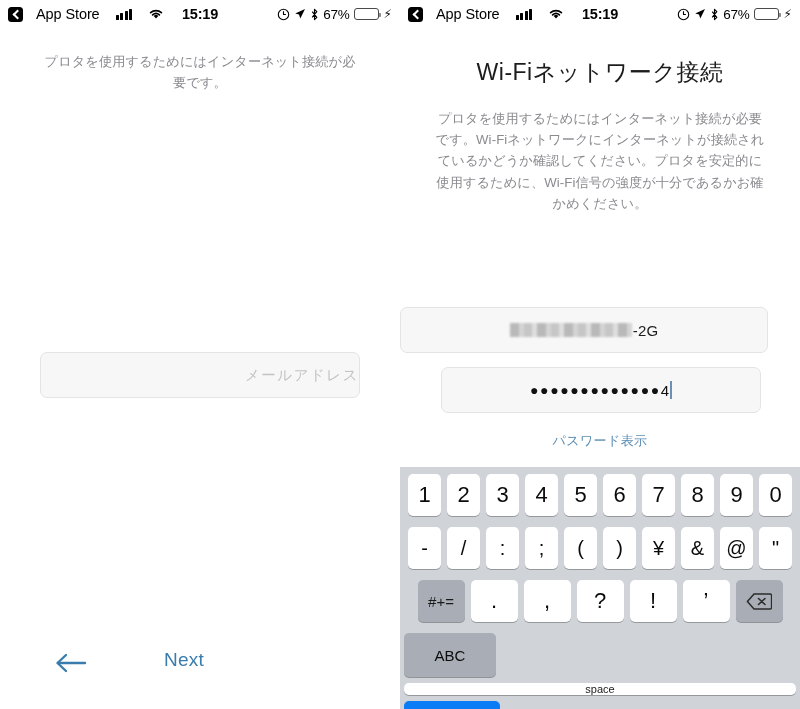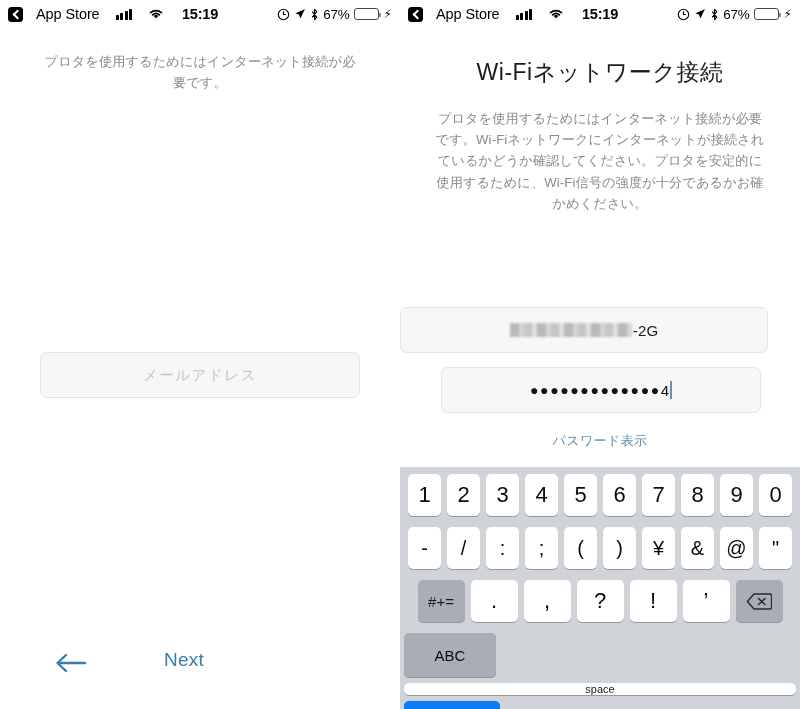--- a/index.html
+++ b/index.html
@@ -165,20 +165,21 @@
     justify-content: center;
     font-size: 14.5px;
   }
   .field.placeholder { color: #c3c3c6; letter-spacing: 1.5px; }
 
   .email-field {
     position: absolute;
     left: 40px;
     top: 352px;
     width: 320px;
+    justify-content: flex-end;
   }
 
   .ssid-field {
     position: absolute;
     left: 441px - 400px;
     top: 307px;
     width: 368px;
   }
   .pw-field {
     position: absolute;

